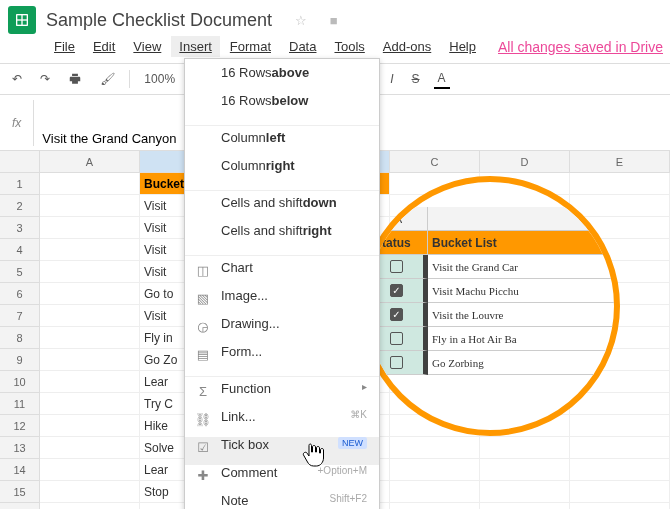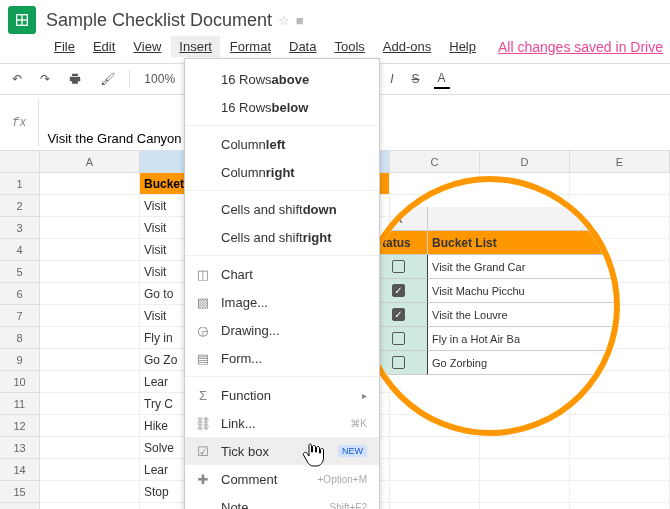--- a/index.html
+++ b/index.html
@@ -2,38 +2,38 @@
 <html><head>
 <meta charset="utf-8">
 <style>
   * { box-sizing: border-box; margin: 0; padding: 0; font-family: Arial, sans-serif; }
   body { width: 670px; height: 509px; overflow: hidden; background: #fff; position: relative; font-size: 13px; color: #333; }
 
   
   .titlebar { display: flex; align-items: center; padding: 6px 8px 0 8px; gap: 10px; }
   .app-logo { width: 28px; height: 28px; background: #0f9d58; border-radius: 3px; display: flex; align-items: center; justify-content: center; }
   .app-logo svg { width: 16px; height: 16px; fill: #fff; }
-  .title-area { display: flex; align-items: center; gap: 6px; }
+  .title-area { display: flex; align-items: center; gap: 23px; }
   .doc-title { font-size: 18px; color: #444; }
   .star-icon, .folder-icon { color: #bbb; }
 
   .menubar { display: flex; gap: 2px; padding: 2px 6px 6px 46px; font-size: 13px; color: #333; align-items: center; border-bottom: 1px solid #ddd; }
   .menu-item { padding: 3px 8px; cursor: pointer; text-decoration: underline; }
   .menu-item.active { background: #eee; }
   .save-status { margin-left: 12px; color: #ec4899; text-decoration: underline; font-size: 14px; }
 
   
   .toolbar { display: flex; align-items: center; padding: 5px 8px; gap: 10px; border-bottom: 1px solid #ddd; color: #555; font-size: 12px; }
   .tool { padding: 2px 4px; display: inline-flex; align-items: center; }
   .sep { width: 1px; height: 18px; background: #ddd; }
   .font-name { min-width: 60px; }
 
   
   .formula-bar { display: flex; align-items: center; border-bottom: 1px solid #ddd; }
-  .fx { font-style: italic; color: #888; padding: 16px 12px; border-right: 1px solid #ddd; font-size: 12px; font-family: Liberation Mono, monospace; }
+  .fx { font-style: italic; color: #888; padding: 16px 12px; border-right: 1px solid #ddd; font-size: 12px; }
   .formula-input { flex: 1; padding: 4px 8px; border: none; font-size: 13px; outline: none; margin-top: 32px; }
 
   
   .grid { position: relative; }
   .col-headers { display: flex; }
   .corner { width: 40px; height: 22px; background: #f3f3f3; border-right: 1px solid #ddd; border-bottom: 1px solid #ddd; }
   .col-h { height: 22px; background: #f3f3f3; border-right: 1px solid #ddd; border-bottom: 1px solid #ddd; text-align: center; line-height: 22px; font-size: 11px; color: #666; }
   .colA { width: 100px; }
   .colB { width: 250px; }
   .colC { width: 90px; }
@@ -41,21 +41,21 @@
   .colE { width: 100px; }
 
   .row { display: flex; height: 22px; }
   .row-h { width: 40px; background: #f3f3f3; border-right: 1px solid #ddd; border-bottom: 1px solid #ddd; text-align: center; line-height: 22px; font-size: 11px; color: #666; }
   .cell { border-right: 1px solid #eee; border-bottom: 1px solid #eee; padding: 0 4px; line-height: 22px; font-size: 12px; overflow: hidden; white-space: nowrap; }
   .head-cell { background: #ff9800; color: #000; font-weight: bold; }
   .sel-header { background: #cfe2f3 !important; color: #333 !important; }
 
   
   .context-menu { position: absolute; left: 184px; top: 58px; width: 196px; background: #fff; border: 1px solid #ccc; box-shadow: 0 2px 6px rgba(0,0,0,0.2); z-index: 20; padding: 6px 0; font-size: 13px; }
-  .m-item { height: 28px; padding: 0 12px 0 36px; display: flex; align-items: center; position: relative; color: #333; }
+  .m-item { height: 28px; padding: 0 12px 0 36px; display: flex; align-items: flex-start; position: relative; color: #333; }
   .m-item .iconslot { position: absolute; left: 8px; width: 20px; height: 20px; display: flex; align-items: center; justify-content: center; color: #888; }
   .m-item.hov { background: #eee; }
   .m-item .right { margin-left: auto; font-size: 10px; color: #888; }
   .m-item .badge { background: #d0e0ff; color: #1a5bd0; font-size: 9px; padding: 1px 4px; margin-left: auto; border-radius: 2px; }
   .m-sep { height: 1px; background: #eee; margin: 4px 0; }
   .kbd { font-size: 10px; color: #aaa; margin-left: auto; }
   .bold { font-weight: bold; }
 
   
   .hand-cursor { position: absolute; left: 302px; top: 442px; z-index: 30; }
@@ -63,21 +63,21 @@
   
   .zoom-wrap { position: absolute; left: 360px; top: 176px; width: 260px; height: 260px; z-index: 15; }
   .zoom-ring { position: absolute; inset: 0; border-radius: 50%; border: 6px solid #ff9800; background: #fff; overflow: hidden; }
   .zoom-table { position: absolute; left: -20px; top: 25px; width: 320px; }
   .zrow { display: flex; height: 24px; }
   .z-rh { width: 24px; background: #f3f3f3; border-right: 1px solid #ccc; border-bottom: 1px solid #ccc; font-size: 10px; text-align: center; line-height: 24px; color: #666; }
   .z-ch { background: #f3f3f3; border-right: 1px solid #ccc; border-bottom: 1px solid #ccc; text-align: center; font-size: 11px; line-height: 24px; }
   .z-status { width: 58px; }
   .z-bucket { width: 200px; }
   .z-head { background: #ff9800; font-weight: bold; font-size: 12px; border-right: 1px solid #ccc; border-bottom: 1px solid #ccc; line-height: 24px; padding: 0 4px; }
-  .z-cell { border-right: 1px solid #404040; border-bottom: 1px solid #ccc; font-size: 11px; line-height: 24px; padding: 0 4px; overflow: hidden; white-space: nowrap; }
+  .z-cell { border-right: 5px solid #404040; border-bottom: 1px solid #ccc; font-size: 11px; line-height: 24px; padding: 0 4px; overflow: hidden; white-space: nowrap; font-family: Liberation Serif, serif; }
   .z-cb-cell { background: #cfe8e0; display: flex; align-items: center; justify-content: center; }
   .z-checkbox { width: 13px; height: 13px; border: 1.5px solid #555; border-radius: 2px; display: flex; align-items: center; justify-content: center; }
   .z-checkbox.checked { background: #555; }
   .z-checkbox.checked::after { content: "✓"; color: #fff; font-size: 10px; line-height: 1; }
 
   
   .arrow { position: absolute; left: 330px; top: 337px; z-index: 14; }
   .arrow svg { width: 60px; height: 60px; }
 </style>
 </head>

